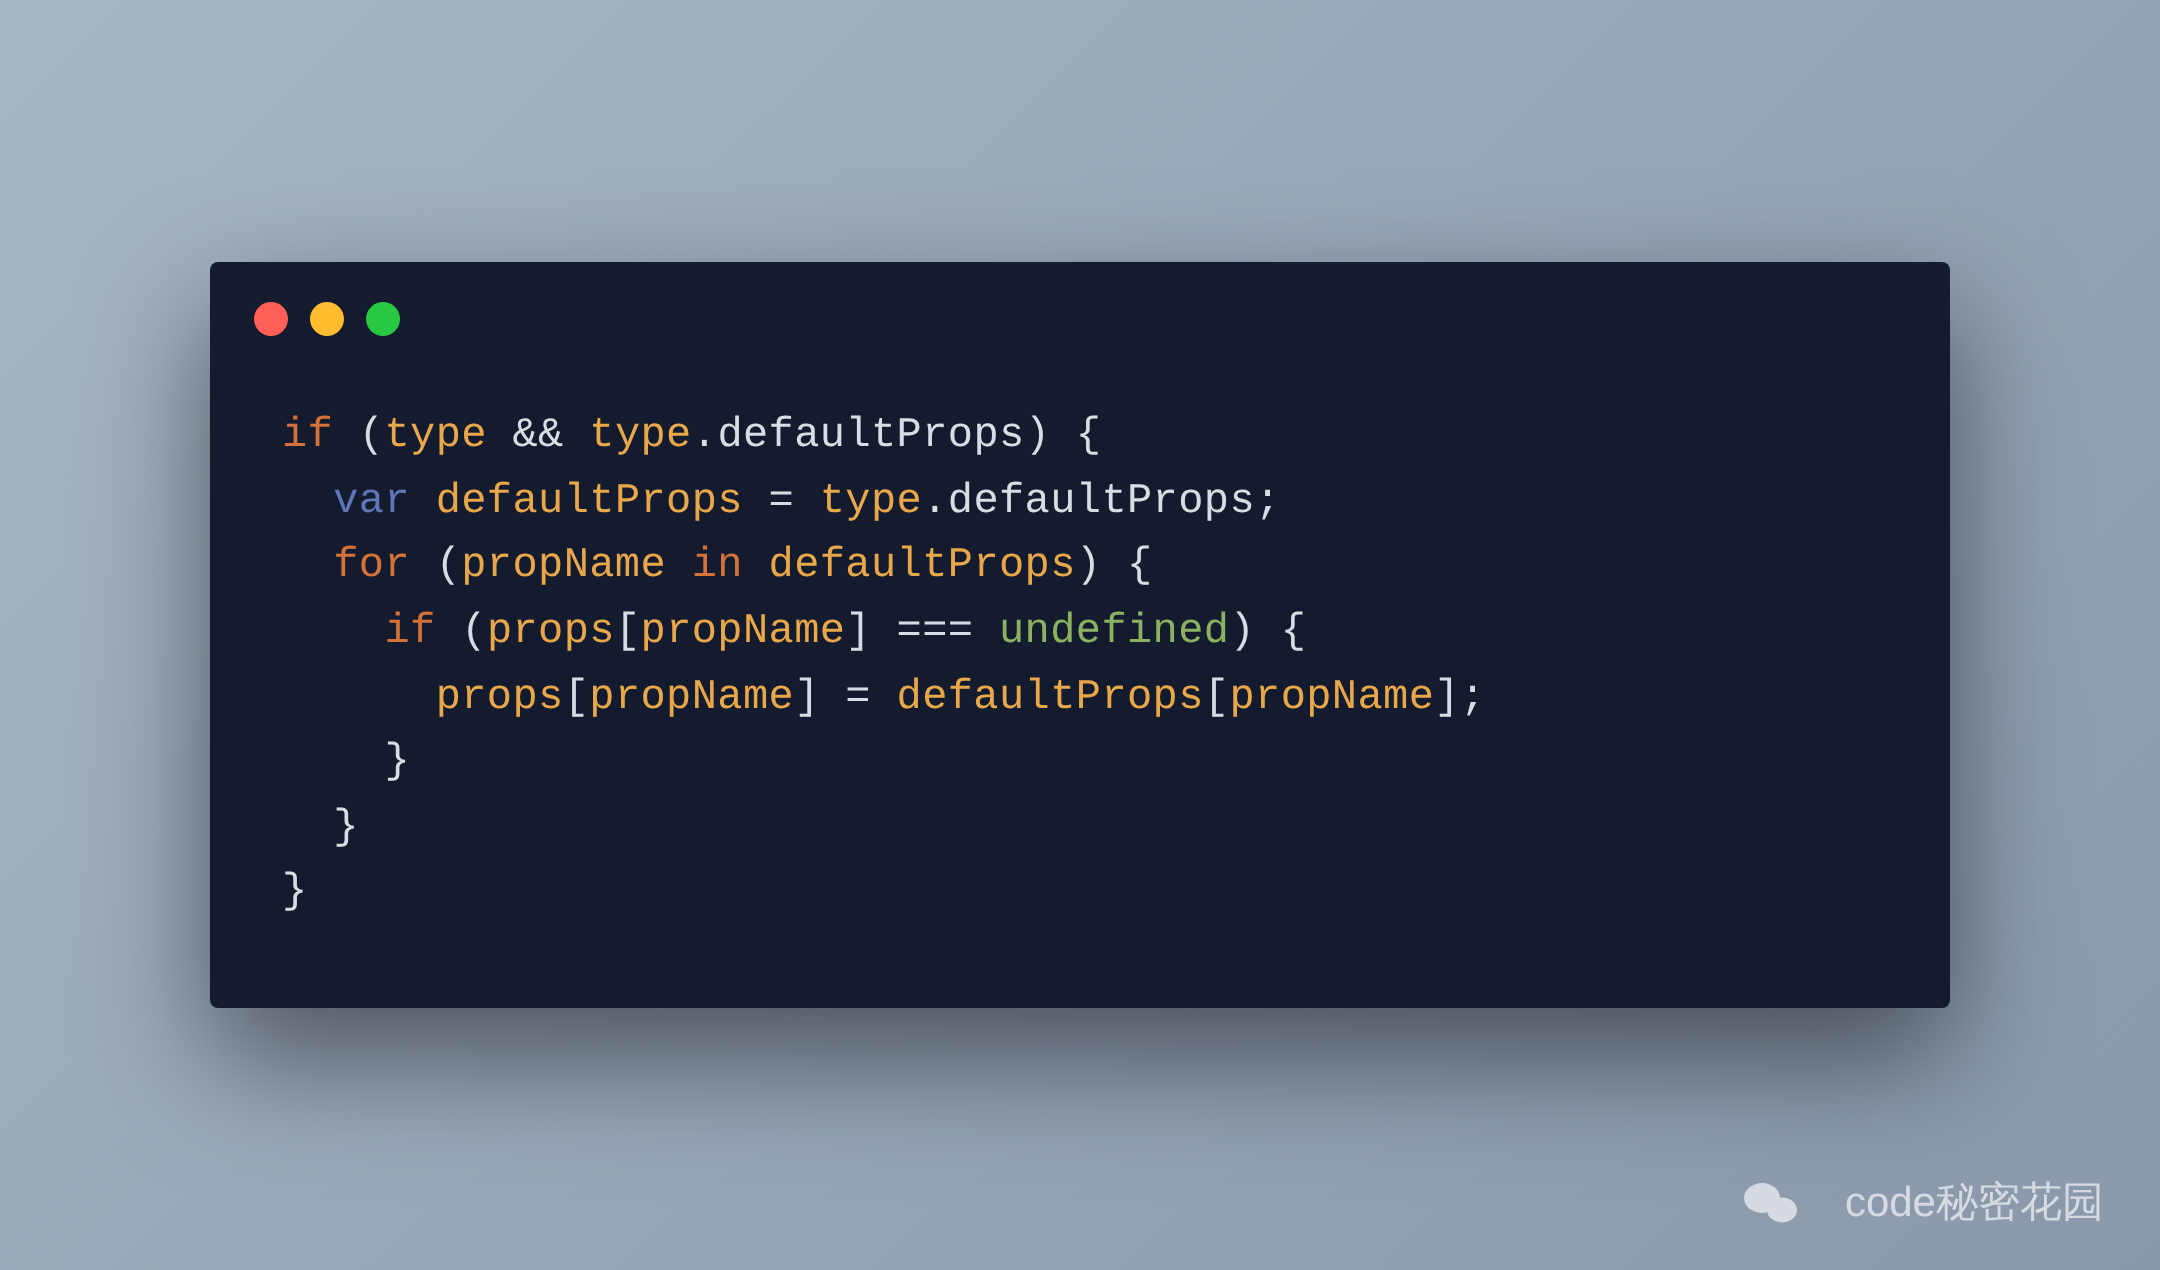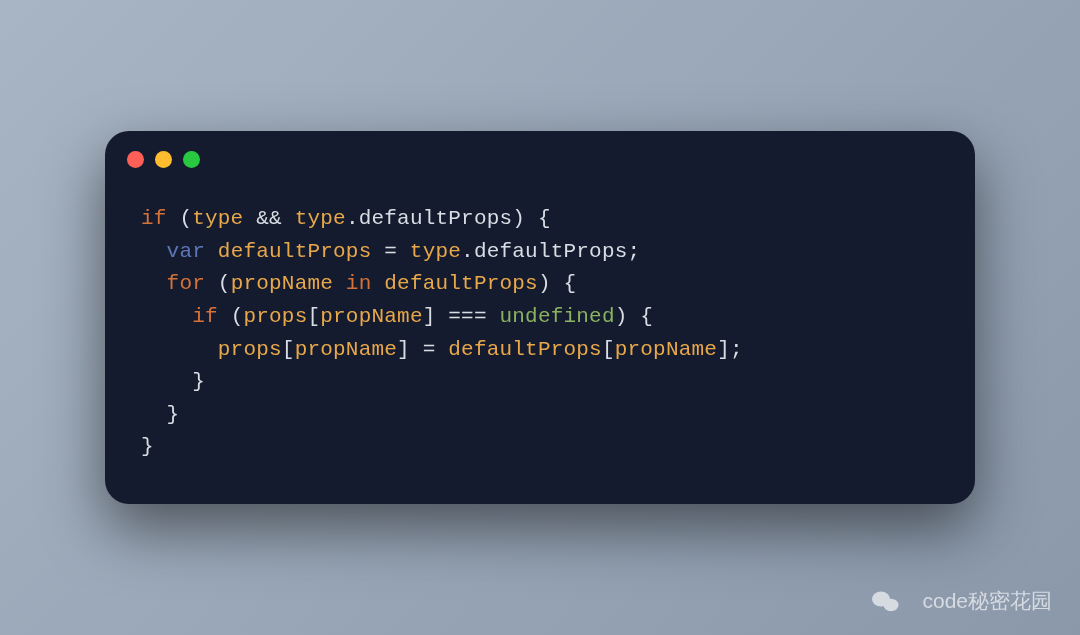--- a/index.html
+++ b/index.html
@@ -16,21 +16,21 @@
       align-items: center;
       justify-content: center;
       font-family: Menlo, Monaco, Consolas, "Courier New", monospace;
       position: relative;
       overflow: hidden;
     }
 
     .code-window {
       width: 870px;
       background: #151b2e;
-      border-radius: 24px;
+      border-radius: 4px;
       box-shadow: 0 25px 60px rgba(0, 0, 0, 0.5);
       overflow: hidden;
     }
 
     .titlebar {
       display: flex;
       align-items: center;
       padding: 20px 22px 5px 22px;
       gap: 11px;
     }

